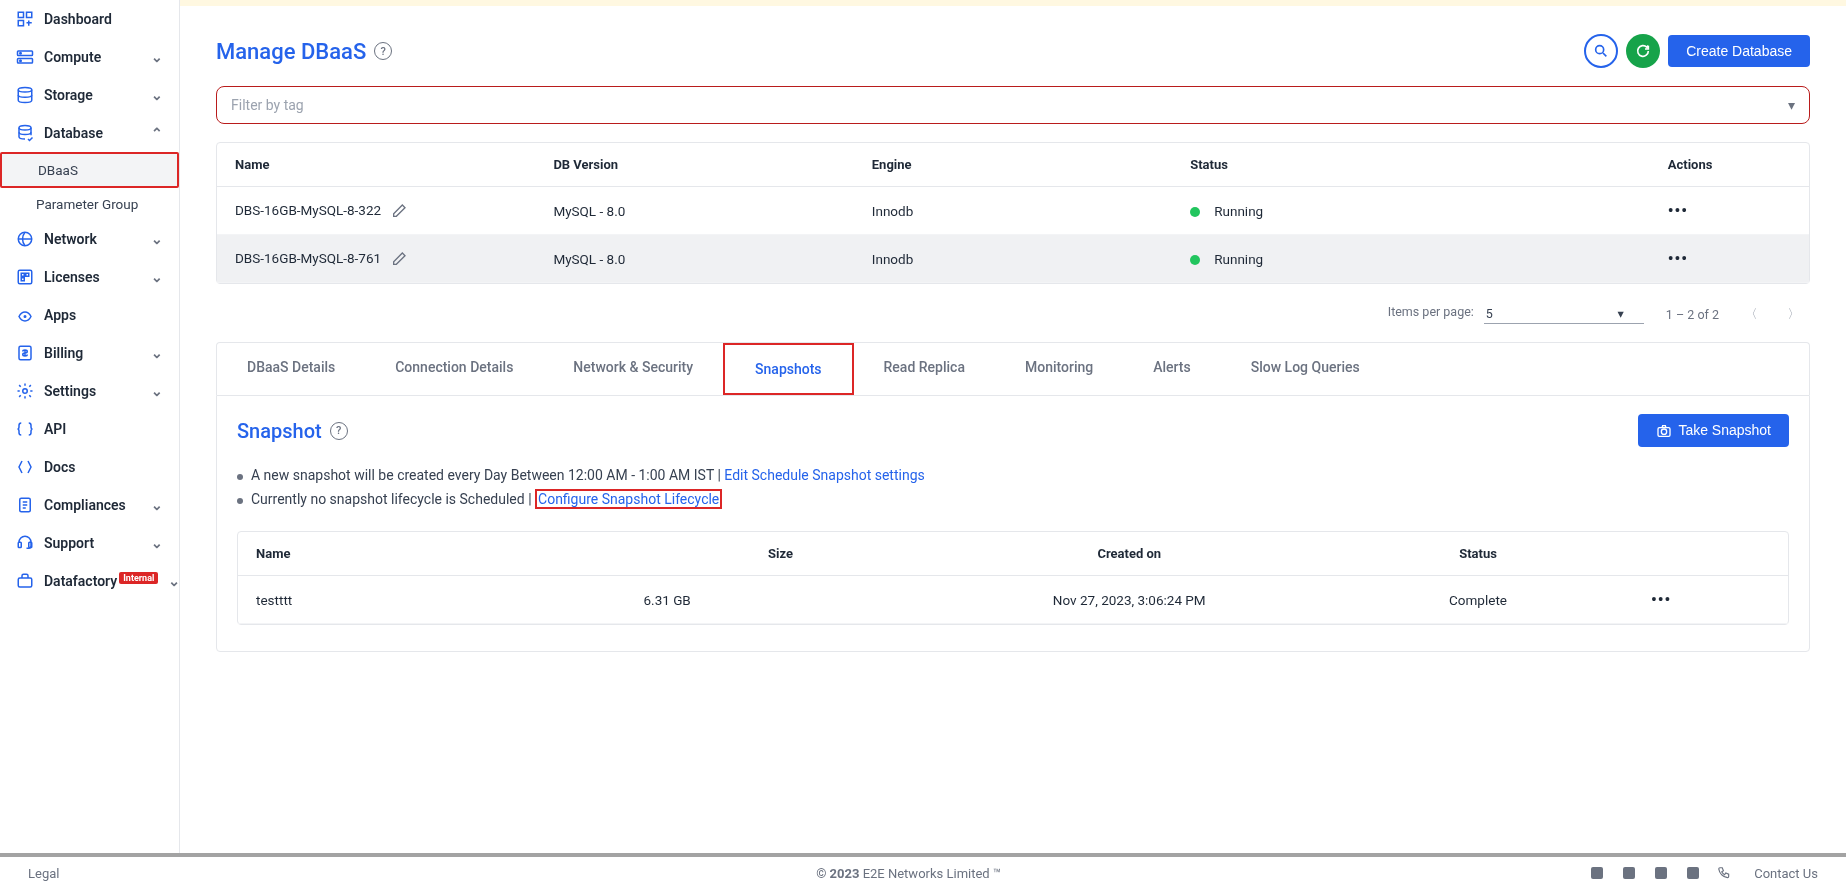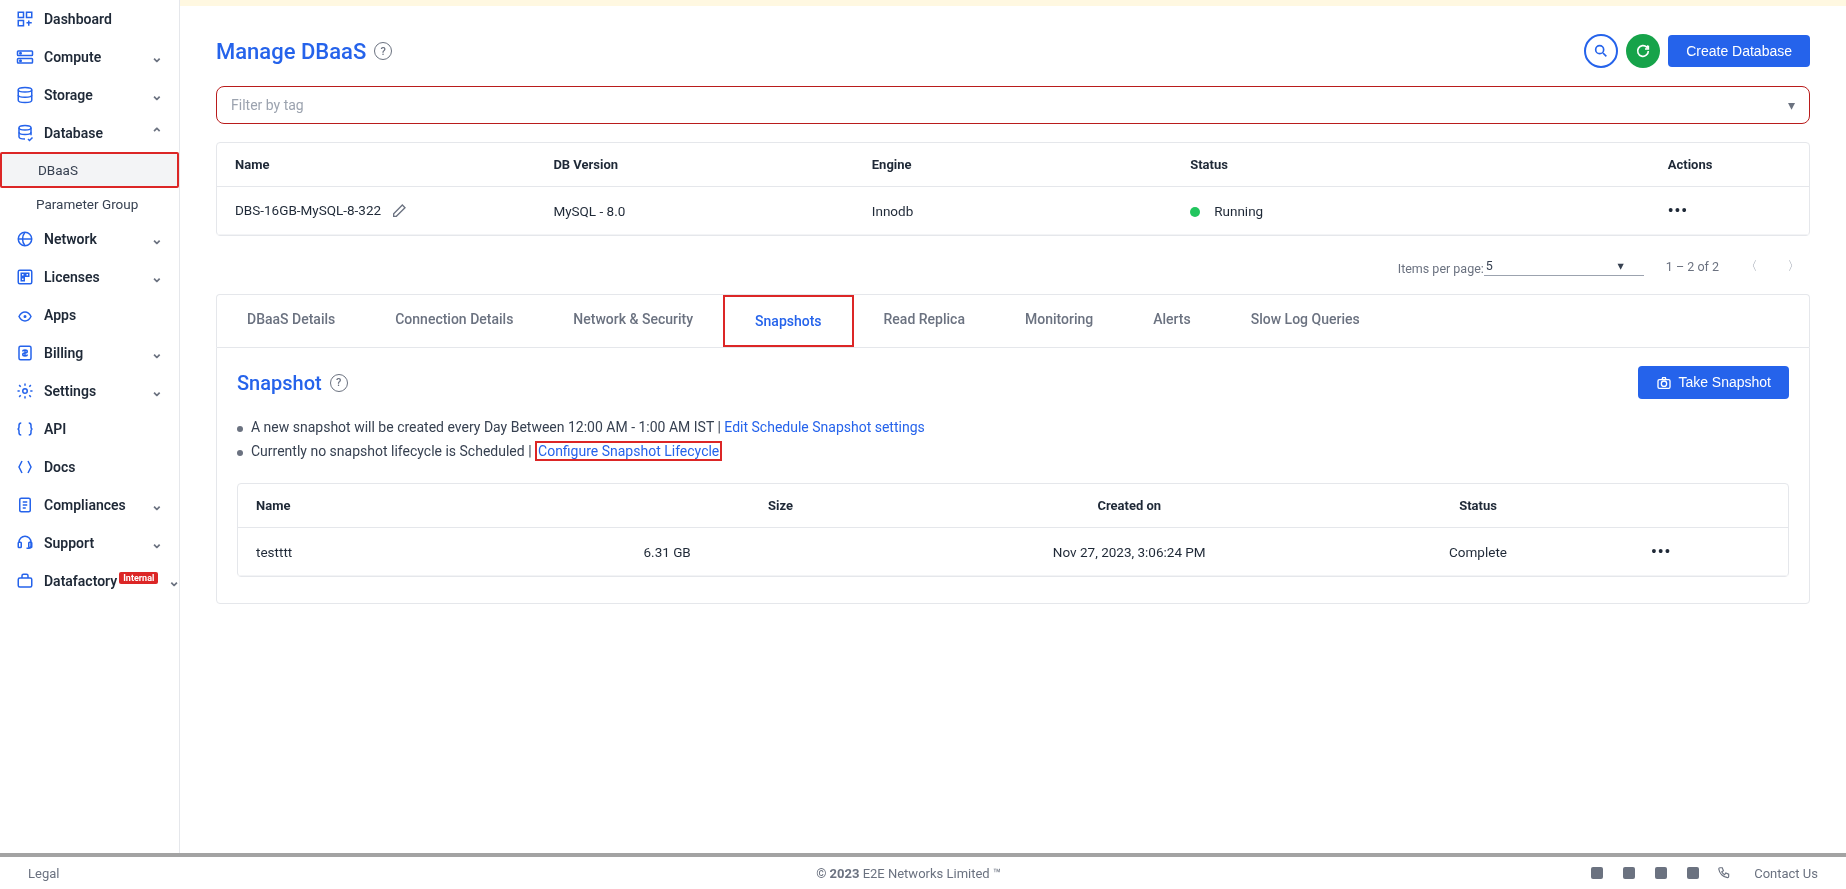--- a/index.html
+++ b/index.html
@@ -30,21 +30,21 @@
 .filter-bar .caret { color: #6b7280; }
 .card { border: 1px solid #e5e7eb; border-radius: 4px; background: #fff; margin-bottom: 10px; }
 .tbl { width: 100%; border-collapse: collapse; }
 .tbl th { text-align: left; padding: 14px 18px; font-size: 13px; font-weight: 700; color: #1f2937; border-bottom: 1px solid #e5e7eb; }
 .tbl td { padding: 14px 18px; font-size: 13.5px; border-bottom: 1px solid #f3f4f6; }
 .tbl tr.hover-row { background: #f0f1f3; }
 .status-dot { width: 10px; height: 10px; border-radius: 50%; background: #22c55e; display: inline-block; margin-right: 14px; vertical-align: middle; }
 .edit-ic { width: 16px; height: 16px; display: inline-block; margin-left: 10px; vertical-align: middle; color: #6b7280; }
 .row-actions { font-weight: 700; letter-spacing: 1px; font-size: 16px; }
 .pagination { display: flex; align-items: center; justify-content: flex-end; gap: 22px; padding: 10px 6px 18px 6px; font-size: 12.5px; color: #6b7280; }
-.pagination .pp { display: flex; align-items: flex-end; }
+.pagination .pp { display: flex; gap: 10px; align-items: flex-start; }
 .pagination .pp-label { text-align: right; line-height: 1.2; }
 .pagination .pp-select { border: none; border-bottom: 1px solid #9ca3af; padding: 2px 20px 2px 2px; color: #374151; background: transparent; width: 160px; }
 .pagination .pnav { color: #9ca3af; cursor: pointer; padding: 0 4px; }
 .tabs { display: flex; border-bottom: 1px solid #e5e7eb; background: #fff; border: 1px solid #e5e7eb; border-bottom: none; border-radius: 4px 4px 0 0; }
 .tab { padding: 16px 30px; font-size: 14px; color: #6b7280; cursor: pointer; font-weight: 500; }
 .tab.active { color: #2563eb; }
 .tab.boxed { border: 2.5px solid #dc2626; }
 .panel { border: 1px solid #e5e7eb; border-top: 1px solid #e5e7eb; border-radius: 0 0 4px 4px; padding: 18px 20px 26px 20px; background: #fff; }
 .panel-head { display: flex; align-items: center; justify-content: space-between; margin-bottom: 18px; }
 .panel-title { font-size: 20px; font-weight: 500; color: #2563eb; display: inline-flex; align-items: center; gap: 8px; }
@@ -259,20 +259,29 @@
           <tbody>
             <tr>
               <td><span>DBS-16GB-MySQL-8-322</span><span class="edit-ic"><svg viewBox="0 0 24 24" fill="none" stroke="currentColor" stroke-width="2">
                       <path d="M17 3l4 4L8 20H4v-4L17 3z"></path>
                     </svg></span></td>
               <td>MySQL - 8.0</td>
               <td>Innodb</td>
               <td><span class="status-dot"></span><span>Running</span></td>
               <td><span class="row-actions">•••</span></td>
             </tr>
+            <tr class="hover-row">
+              <td><span>DBS-16GB-MySQL-8-761</span><span class="edit-ic"><svg viewBox="0 0 24 24" fill="none" stroke="currentColor" stroke-width="2">
+                      <path d="M17 3l4 4L8 20H4v-4L17 3z"></path>
+                    </svg></span></td>
+              <td>MySQL - 8.0</td>
+              <td>Innodb</td>
+              <td><span class="status-dot"></span><span>Running</span></td>
+              <td><span class="row-actions">•••</span></td>
+            </tr>
           </tbody>
         </table>
       </div>
 
       <div class="pagination">
         <div class="pp">
           <div class="pp-label">Items per page:</div>
           <div class="pp-select"><span>5</span> <span style="float:right">▾</span></div>
         </div>
         <div>1 – 2 of 2</div>

